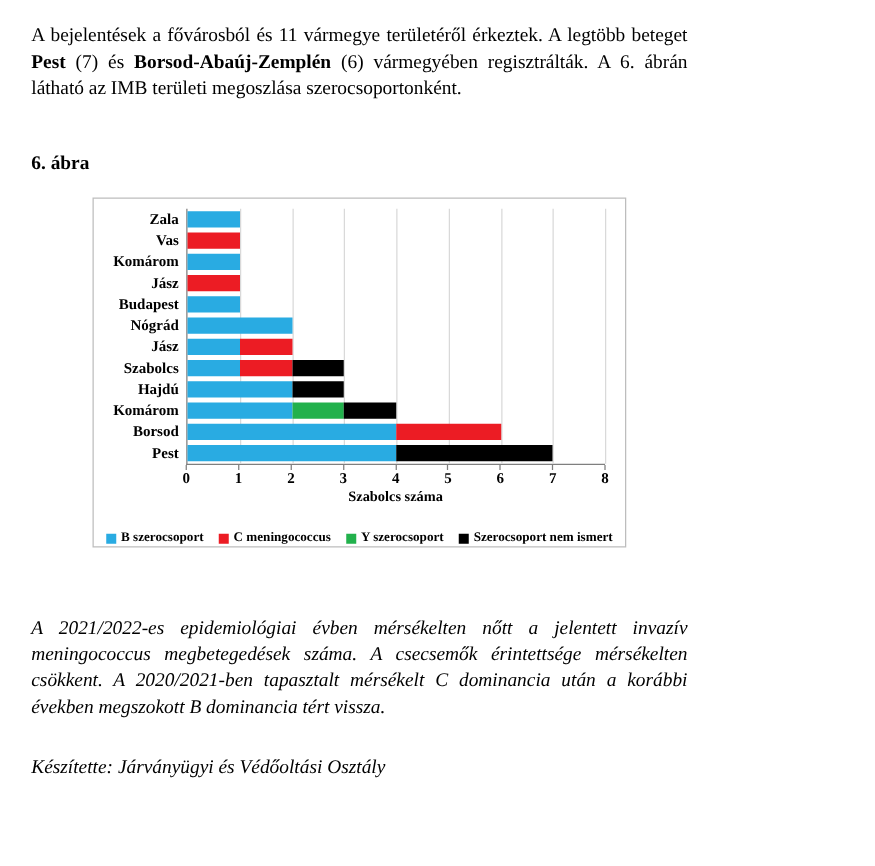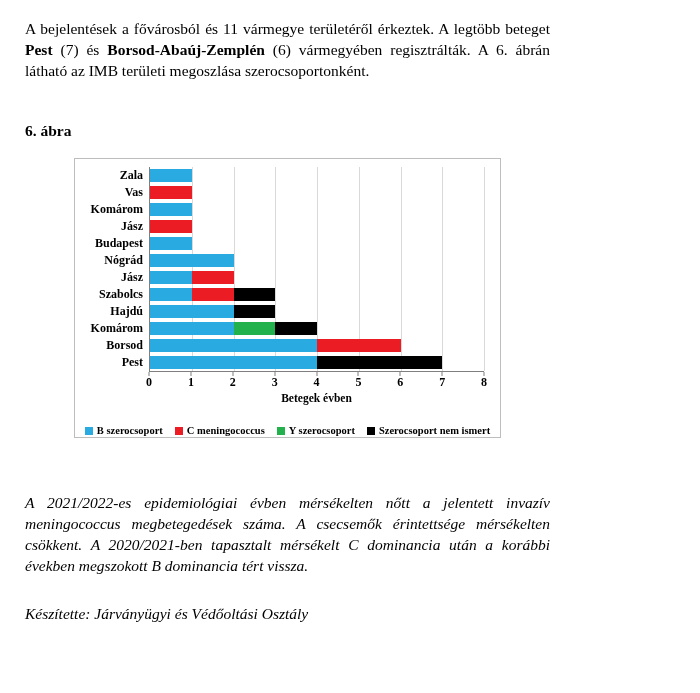--- a/index.html
+++ b/index.html
@@ -166,21 +166,21 @@
           <div class="tick-mark" style="left: 62.5%; background: rgb(127, 127, 127);"></div>
           <div class="tick-label" style="left: 62.5%;">5</div>
           <div class="tick-mark" style="left: 75%; background: rgb(127, 127, 127);"></div>
           <div class="tick-label" style="left: 75%;">6</div>
           <div class="tick-mark" style="left: 87.5%; background: rgb(127, 127, 127);"></div>
           <div class="tick-label" style="left: 87.5%;">7</div>
           <div class="tick-mark" style="left: 100%; background: rgb(127, 127, 127);"></div>
           <div class="tick-label" style="left: 100%;">8</div>
         </div>
     </div>
-    <div class="x-label">Betegek évben</div>
+    <div class="x-label">Szabolcs száma</div>
     <div class="legend" id="legend">
         <div class="legend-item">
           <div class="legend-swatch" style="background: rgb(41, 171, 226);"></div>
           <div class="legend-label">B szerocsoport</div>
         </div>
         <div class="legend-item">
           <div class="legend-swatch" style="background: rgb(236, 28, 36);"></div>
           <div class="legend-label">C meningococcus</div>
         </div>
         <div class="legend-item">

